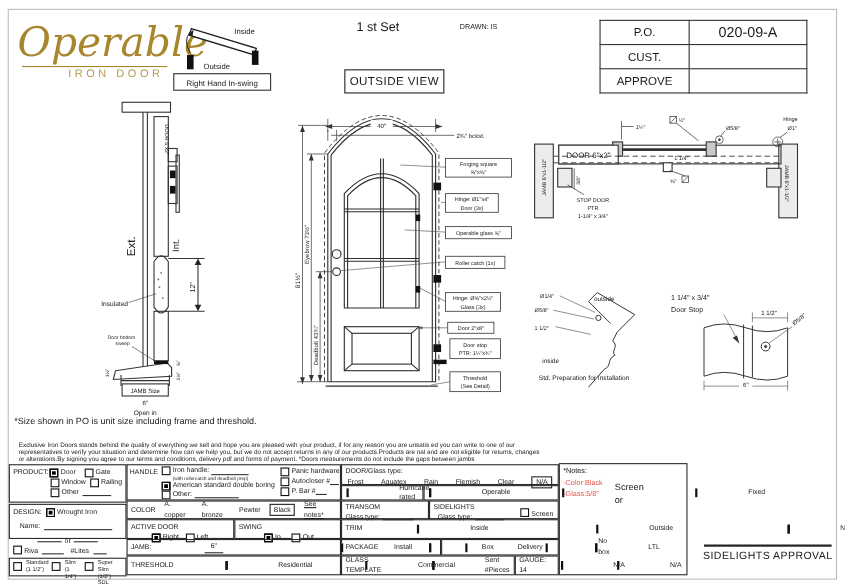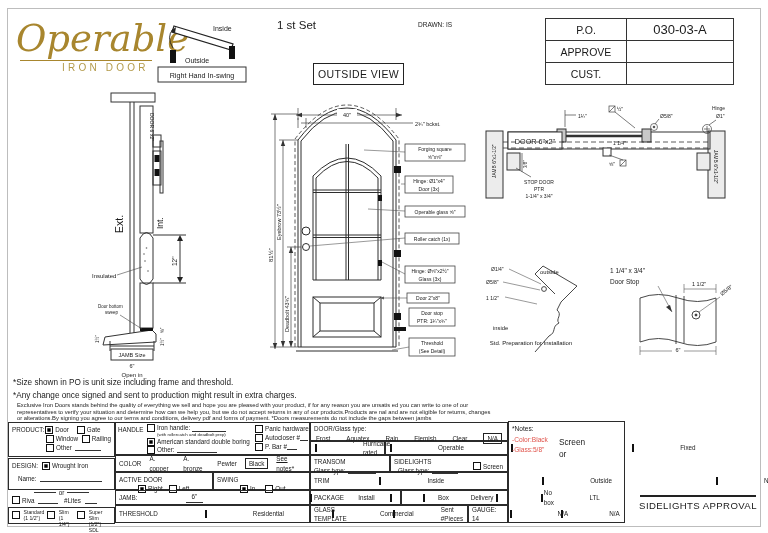--- a/index.html
+++ b/index.html
@@ -7,21 +7,21 @@
          font-family:"Liberation Sans",sans-serif;color:#1a1a1a;}
   .abs{position:absolute;}
   .frame{position:absolute;left:7px;top:8px;width:752px;height:517px;border:1px solid #bdbdbd;}
   svg{display:block;overflow:visible;}
   svg text{font-family:"Liberation Sans",sans-serif;fill:#1a1a1a;}
   
   .logo-script{font-family:"DejaVu Serif",serif;font-style:italic;font-size:37px;color:#a8862e;line-height:1;}
   .logo-rule{position:absolute;background:#a8862e;height:1px;}
   .logo-sub{font-size:10px;letter-spacing:3.2px;color:#b39a4a;}
   
-  .setlbl{font-size:11.5px;}
+  .setlbl{font-size:11.5px;margin-left:47px;}
   .drawn{font-size:6.5px;}
   .ovbox{border:1.6px solid #222;font-size:10.5px;letter-spacing:.4px;display:flex;align-items:center;justify-content:center;}
   .potable{border-collapse:collapse;}
   .potable td{border:1px solid #333;text-align:center;font-size:10.5px;height:19px;}
   .potable .pv{font-size:13px;}
   
   .note1{font-size:8.2px;}
   .fine{font-size:5.8px;line-height:6.5px;color:#222;}
   
   .cell{position:absolute;border:1px solid #2b2b2b;font-size:6.3px;box-sizing:border-box;padding:2px 3px;line-height:1.45;gap:44px;}
@@ -65,28 +65,28 @@
     <text x="45" y="62" font-size="7.2" text-anchor="middle">Right Hand In-swing</text>
   </svg>
 
   <div class="abs setlbl" style="left:277px;top:19px;">1 st Set</div>
   <div class="abs drawn" style="left:418px;top:21px;">DRAWN: IS</div>
 
   <table class="abs potable" style="left:545px;top:18px;">
     <tbody>
         <tr>
           <td style="width:78px;">P.O.</td>
-        <td class="pv" style="width:104px;">030-03-A</td>
+        <td class="pv" style="width:104px;">020-09-A</td>
+        </tr>
+    <tr>
+          <td>CUST.</td>
+        <td></td>
         </tr>
     <tr>
           <td>APPROVE</td>
-        <td></td>
-        </tr>
-    <tr>
-          <td>CUST.</td>
         <td></td>
         </tr>
   </tbody>
     </table>
 
   <div class="abs ovbox" style="left:313px;top:63px;width:89px;height:20px;">OUTSIDE VIEW</div>
 
   <svg class="abs" style="left:90px;top:83px;" width="175" height="297" viewBox="0 0 175 297">
     <g stroke="#333" stroke-width="1" fill="none">
       <rect x="21" y="10" width="44" height="9"></rect>
@@ -326,21 +326,20 @@
     <polygon points="66,54 60,49 64,47" fill="#333"></polygon>
     <text x="4" y="15" font-size="6.5">1 1/4" x 3/4"</text>
     <text x="4" y="26" font-size="6.5">Door Stop</text>
     <text x="86" y="28" font-size="5.5">1 1/2"</text>
     <text transform="translate(116,38) rotate(-38)" font-size="5.5">Ø5/8"</text>
     <rect x="66" y="87" width="12" height="8" fill="#fff"></rect>
     <text x="72" y="94" font-size="5.5" text-anchor="middle">6"</text>
   </svg>
 
   <div class="abs note1" style="left:13px;top:378px;">*Size shown in PO is unit size including frame and threshold.</div>
-  <div class="abs note1" style="left:13px;top:391px;">*Any change once signed and sent to production might result in extra charges.</div>
   <div class="abs fine" style="left:17px;top:402px;width:740px;">
     <div>Exclusive Iron Doors stands behind the quality of everything we sell and hope you are pleased with your product, if for any reason you are unsatis ed you can write to one of our</div>
     <div>representatives to verify your situation and determine how can we help you, but we do not accept returns in any of our products.Products are  nal and are not eligible for returns, changes</div>
     <div>or alterations.By signing you agree to our terms and conditions, delivery pdf and forms of payment. *Doors measurements do not include the gaps between jambs</div>
   </div>
 
   <div class="cell" style="left:8px;top:422px;width:107px;height:35px;">
     <div class="flexrow">
         <b style="font-weight:normal;">PRODUCT:</b>
       <span class="cb on"></span>

